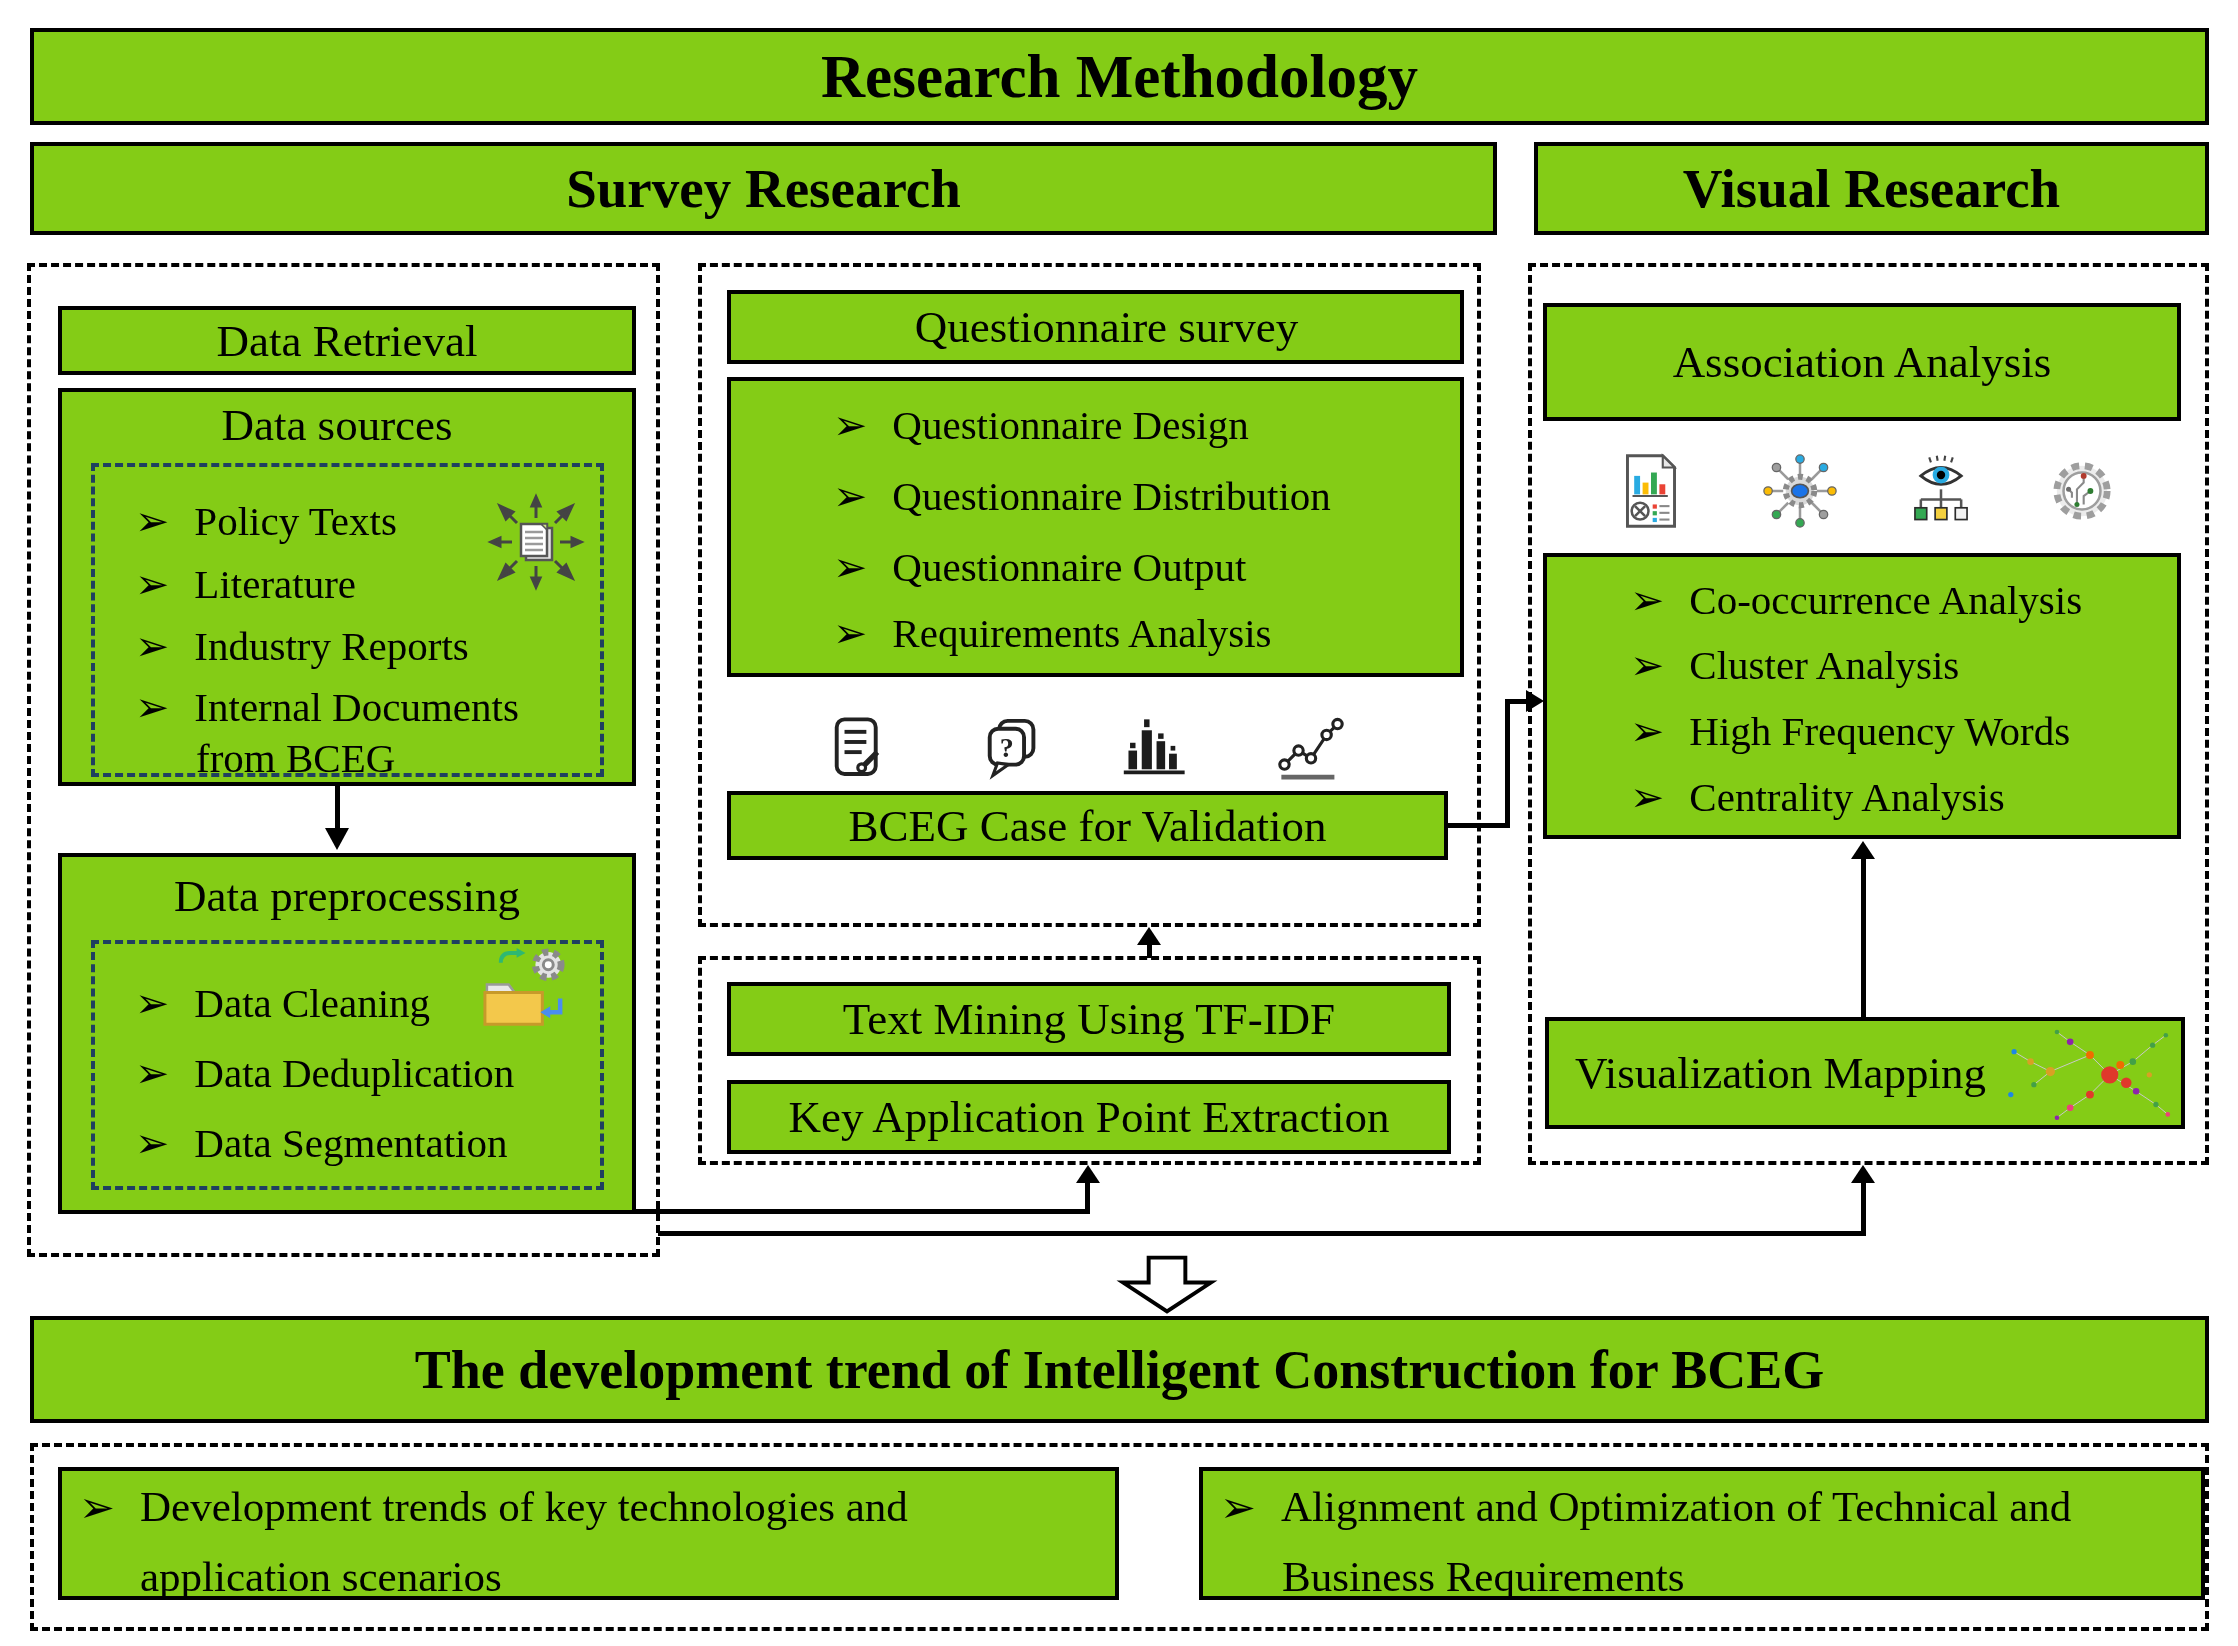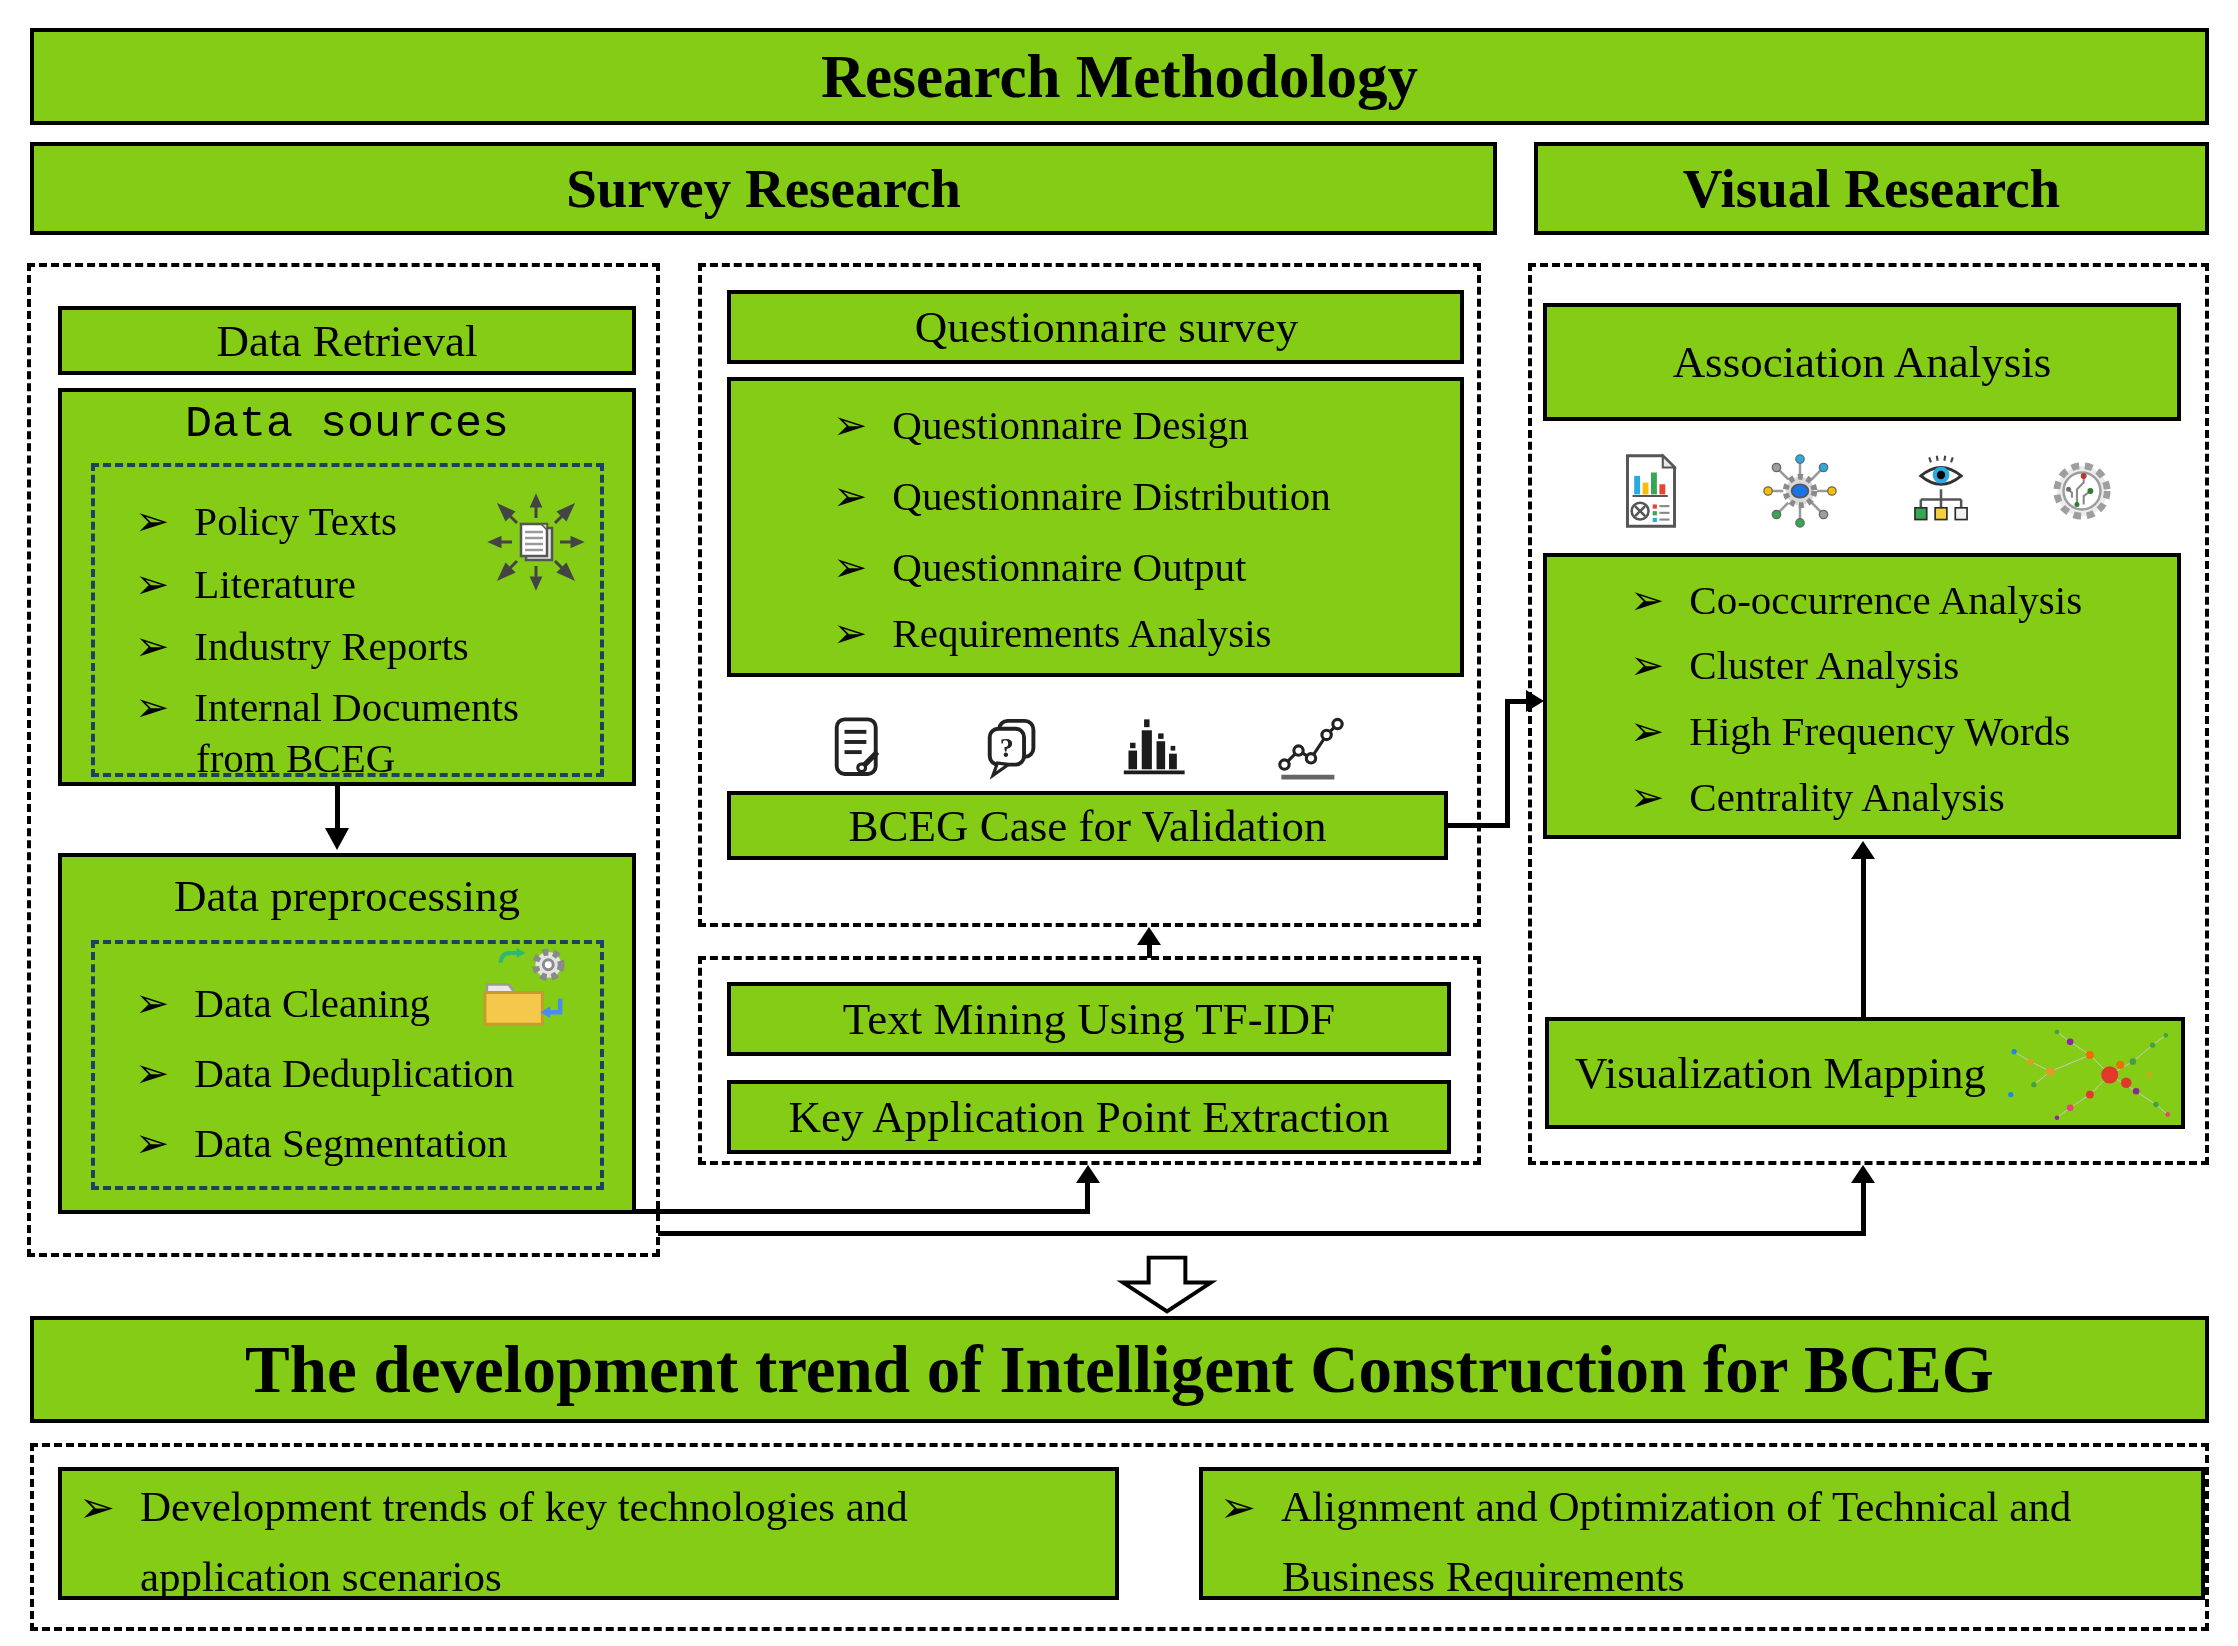--- a/index.html
+++ b/index.html
@@ -4,21 +4,21 @@
 <style>
   html,body{margin:0;padding:0;background:#fff;}
   #canvas{position:relative;width:2239px;height:1647px;background:#fff;
           font-family:"Liberation Serif","DejaVu Serif",serif;color:#000;overflow:hidden;}
   .box{position:absolute;border:4.6px solid #000;background:#84cc16;box-sizing:border-box;}
   .panel{position:absolute;border:4.6px dashed #000;box-sizing:border-box;background:transparent;}
   .navy{position:absolute;border:4px dashed #1f4060;box-sizing:border-box;}
   .ctr{display:flex;align-items:center;justify-content:center;text-align:center;}
   .t-title{font-size:61px;font-weight:bold;}
   .t-head{font-size:55px;font-weight:bold;}
-  .t-banner{font-size:67px;font-weight:bold;}
+  .t-banner{font-size:54px;font-weight:bold;}
   .t-box{font-size:45px;}
   .t-item{font-size:41px;white-space:nowrap;}
   .t-item2{font-size:43px;white-space:nowrap;}
   .row{position:absolute;height:49px;display:flex;align-items:center;}
   .row .mk{margin-right:25px;}
   .hline,.vline{position:absolute;background:#000;}
   .ah-down{position:absolute;width:0;height:0;border-left:12.5px solid transparent;border-right:12.5px solid transparent;border-top:22.4px solid #000;}
   .ah-up{position:absolute;width:0;height:0;border-left:12px solid transparent;border-right:12px solid transparent;border-bottom:18.4px solid #000;}
   .ah-right{position:absolute;width:0;height:0;border-top:11.2px solid transparent;border-bottom:11.2px solid transparent;border-left:18px solid #000;}
   .icon{position:absolute;}
@@ -39,21 +39,21 @@
     <span>Survey Research</span>
   </div>
 
   <div class="panel" style="left:27px;top:263px;width:633px;height:994px;"></div>
 
   <div class="box ctr t-box" style="left:58px;top:290px;width:578px;height:69px;margin-top:16px;">
     <span>Data Retrieval</span>
   </div>
 
   <div class="box" style="left:58px;top:388px;width:578px;height:398px;"></div>
-  <div class="ctr t-box" style="position:absolute;left:58px;top:395px;width:578px;height:59px;font-family:Liberation Mono, monospace;">
+  <div class="ctr t-box" style="position:absolute;left:48px;top:395px;width:578px;height:59px;">
     <span>Data sources</span>
   </div>
   <div class="navy" style="left:91px;top:463px;width:513px;height:314px;"></div>
 
   <div class="row t-item" style="left:135px;top:496px;">
     <span class="mk">➢</span>
     <span>Policy Texts</span>
   </div>
   <div class="row t-item" style="left:135px;top:559px;">
     <span class="mk">➢</span>

